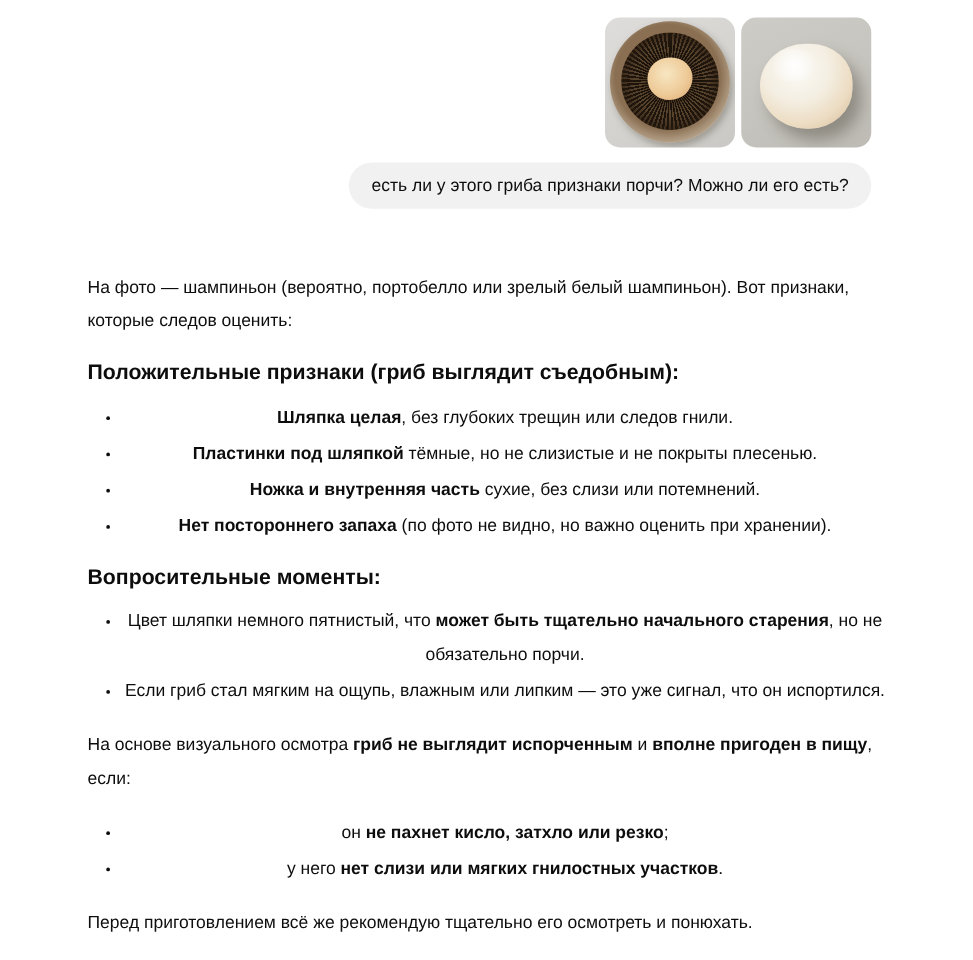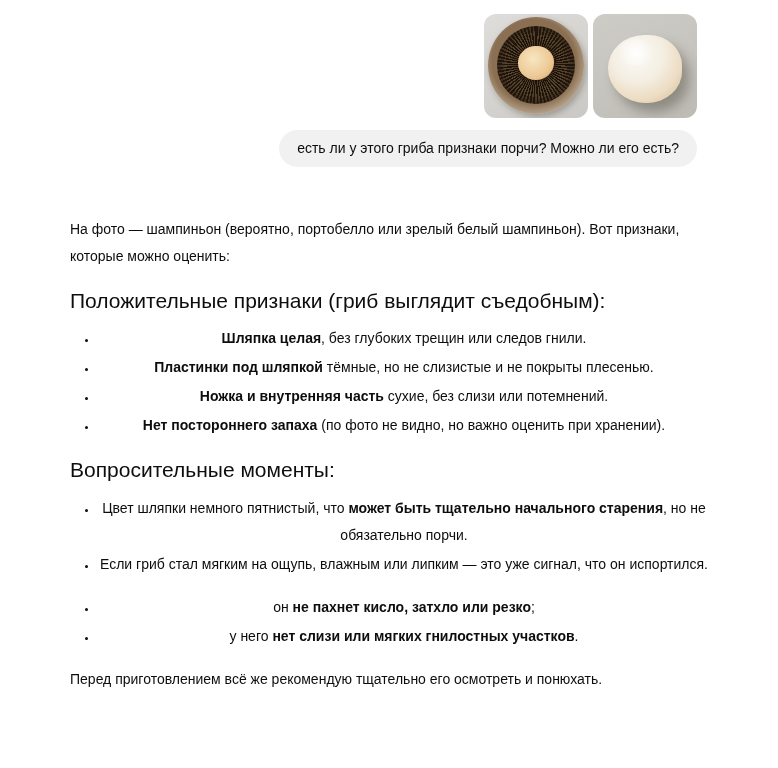--- a/index.html
+++ b/index.html
@@ -67,22 +67,22 @@
     padding: 9px 18px;
     font-size: 14px;
     line-height: 1.35;
     color: #0d0d0d;
     max-width: 560px;
   }
   
   .assistant-turn { margin-top: 49px; font-size: 14px; line-height: 27px; }
   .assistant-turn p { margin: 0 0 16px; }
   .assistant-turn h3 {
-    font-size: 21px;
-    font-weight: normal;
+    font-size: 17px;
+    font-weight: bold;
     line-height: 1.4;
     margin: 14px 0 10px;
   }
   .assistant-turn ul { margin: 0 0 16px; padding-left: 28px; list-style: disc; text-align: center; }
   .assistant-turn li { margin: 2px 0; padding-left: 2px; }
   .assistant-turn li::marker { font-size: 11px; color: #0d0d0d; }
   strong { font-weight: bold; }
 </style>
 </head>
 <body>
@@ -102,36 +102,37 @@
       </figure>
     </div>
 
     <div class="right-align bubble-row">
       <div class="user-bubble">
         <span>есть ли у этого гриба признаки порчи? Можно ли его есть?</span>
       </div>
     </div>
 
     <div class="assistant-turn">
-      <p>На фото — шампиньон (вероятно, портобелло или зрелый белый шампиньон). Вот признаки, которые можно оценить:</p>
+      <p>На фото — шампиньон (вероятно, портобелло или зрелый белый шампиньон). Вот признаки, которые следов оценить:</p>
 
       <h3>Положительные признаки (гриб выглядит съедобным):</h3>
       <ul>
         <li><strong>Шляпка целая</strong><span>, без глубоких трещин или следов гнили.</span></li>
         <li><strong>Пластинки под шляпкой</strong><span> тёмные, но не слизистые и не покрыты плесенью.</span></li>
         <li><strong>Ножка и внутренняя часть</strong><span> сухие, без слизи или потемнений.</span></li>
         <li><strong>Нет постороннего запаха</strong><span> (по фото не видно, но важно оценить при хранении).</span></li>
       </ul>
 
       <h3>Вопросительные моменты:</h3>
       <ul>
         <li><span>Цвет шляпки немного пятнистый, что </span><strong>может быть тщательно начального старения</strong><span>, но не обязательно порчи.</span></li>
         <li><span>Если гриб стал мягким на ощупь, влажным или липким — это уже сигнал, что он испортился.</span></li>
       </ul>
 
+      <p><span>На основе визуального осмотра </span><strong>гриб не выглядит испорченным</strong><span> и </span><strong>вполне пригоден в пищу</strong><span>, если:</span></p>
       <ul>
         <li><span>он </span><strong>не пахнет кисло, затхло или резко</strong><span>;</span></li>
         <li><span>у него </span><strong>нет слизи или мягких гнилостных участков</strong><span>.</span></li>
       </ul>
 
       <p>Перед приготовлением всё же рекомендую тщательно его осмотреть и понюхать.</p>
 
     </div>
 
   </div>

